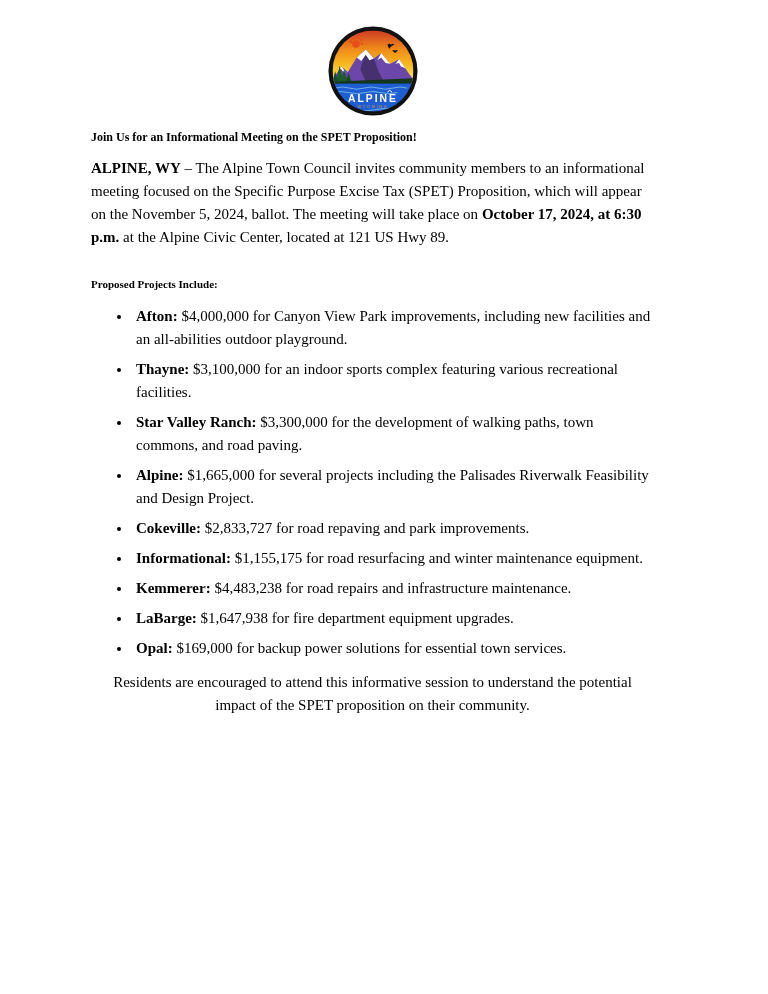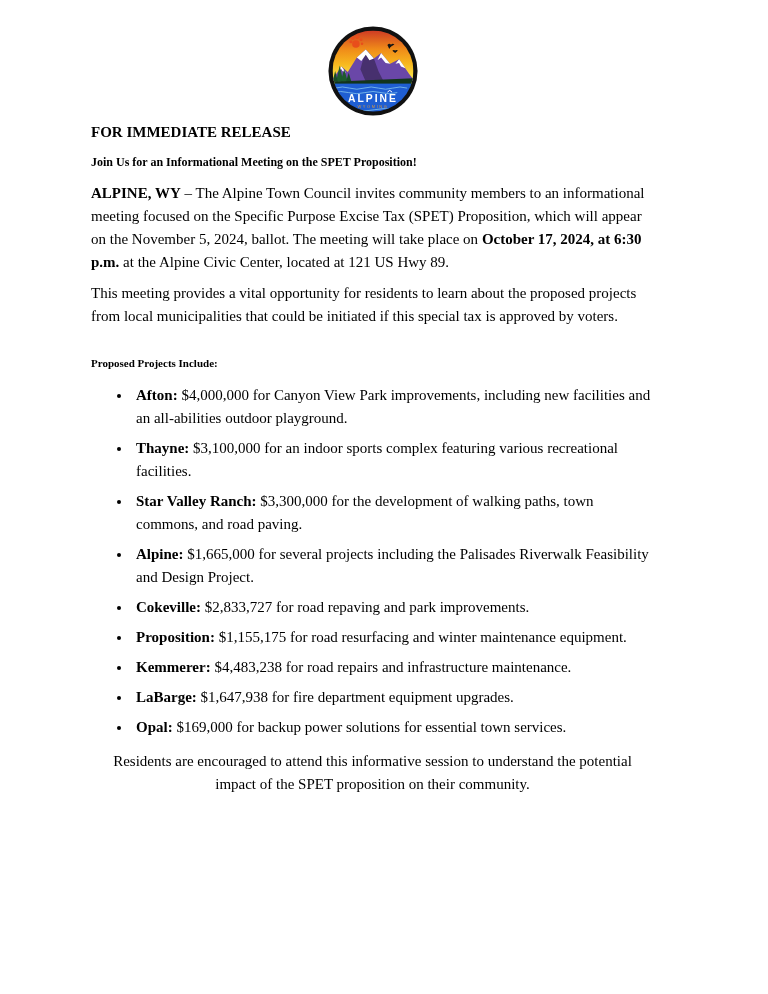--- a/index.html
+++ b/index.html
@@ -127,37 +127,35 @@
         </g>
 
         <path d="M66 73.5 l2.6 -2 l2.6 2" stroke="#ffffff" stroke-width="1.1" fill="none"></path>
 
         <text x="50" y="84" text-anchor="middle" font-family="Liberation Sans, sans-serif" font-size="11.5" font-weight="bold" fill="#ffffff" letter-spacing="2.2">ALPINE</text>
         <text x="50" y="91" text-anchor="middle" font-family="Liberation Sans, sans-serif" font-size="4.4" fill="#d9973f" letter-spacing="1.8">WYOMING</text>
       </g>
     </svg>
   </div>
 
-  <p class="release-label">FOR IMMEDIATE RELEASE</p>
 
   <p class="headline">Join Us for an Informational Meeting on the SPET Proposition!</p>
 
   <p class="body-text"><span class="town">ALPINE, WY</span><span> – The Alpine Town Council invites community members to an informational meeting focused on the Specific Purpose Excise Tax (SPET) Proposition, which will appear on the November 5, 2024, ballot. The meeting will take place on </span><span class="town">October 17, 2024, at 6:30 p.m.</span><span> at the Alpine Civic Center, located at 121 US Hwy 89.</span></p>
 
-  <p class="body-text second">This meeting provides a vital opportunity for residents to learn about the proposed projects from local municipalities that could be initiated if this special tax is approved by voters.</p>
 
   <p class="projects-heading">Proposed Projects Include:</p>
 
   <ul class="projects">
     <li><span class="town">Afton:</span><span> $4,000,000 for Canyon View Park improvements, including new facilities and an all-abilities outdoor playground.</span></li>
     <li><span class="town">Thayne:</span><span> $3,100,000 for an indoor sports complex featuring various recreational facilities.</span></li>
     <li><span class="town">Star Valley Ranch:</span><span> $3,300,000 for the development of walking paths, town commons, and road paving.</span></li>
     <li><span class="town">Alpine:</span><span> $1,665,000 for several projects including the Palisades Riverwalk Feasibility and Design Project.</span></li>
     <li><span class="town">Cokeville:</span><span> $2,833,727 for road repaving and park improvements.</span></li>
-    <li><span class="town">Proposition:</span><span> $1,155,175 for road resurfacing and winter maintenance equipment.</span></li>
+    <li><span class="town">Informational:</span><span> $1,155,175 for road resurfacing and winter maintenance equipment.</span></li>
     <li><span class="town">Kemmerer:</span><span> $4,483,238 for road repairs and infrastructure maintenance.</span></li>
     <li><span class="town">LaBarge:</span><span> $1,647,938 for fire department equipment upgrades.</span></li>
     <li><span class="town">Opal:</span><span> $169,000 for backup power solutions for essential town services.</span></li>
   </ul>
 
   <p class="body-text closing-1">Residents are encouraged to attend this informative session to understand the potential impact of the SPET proposition on their community.</p>
 
 
 </div>
 

